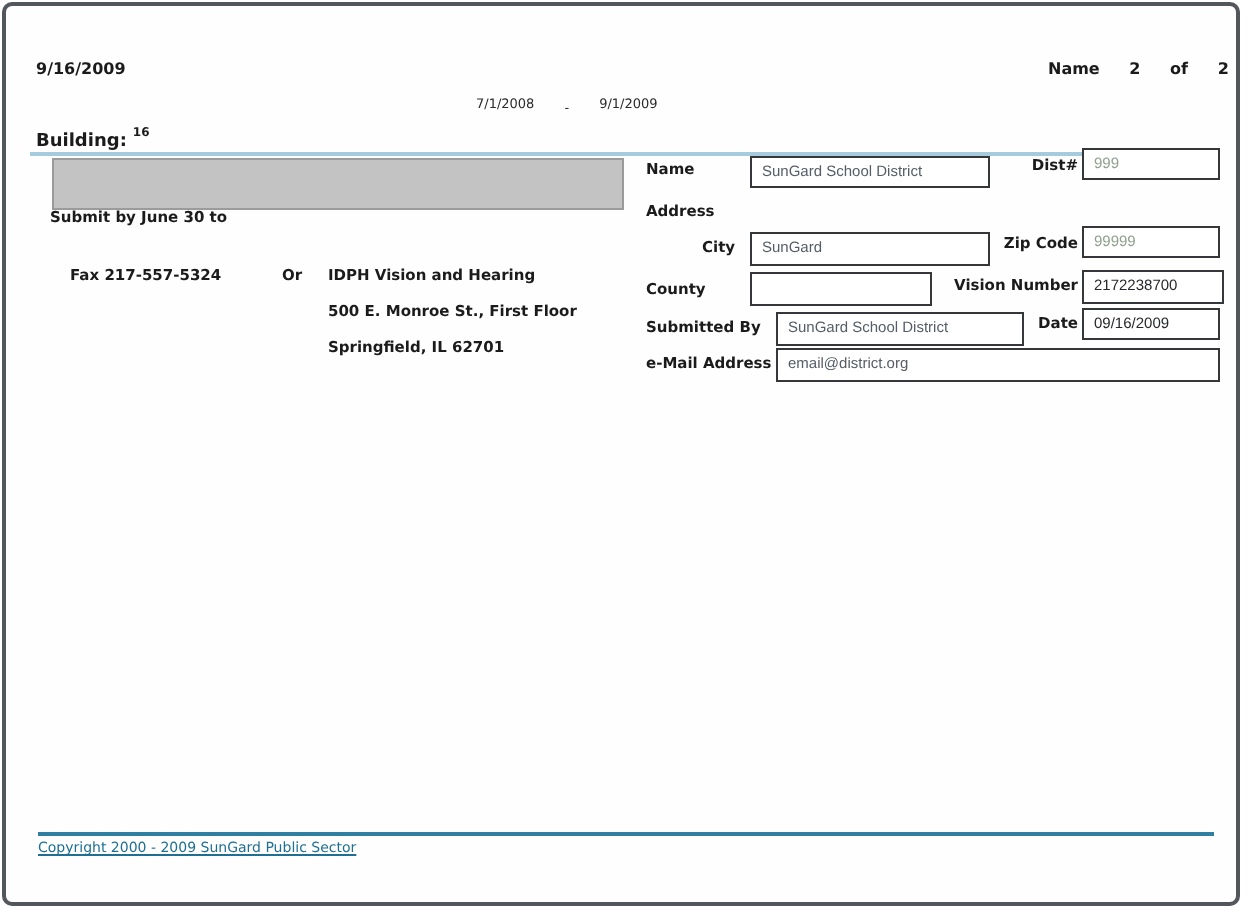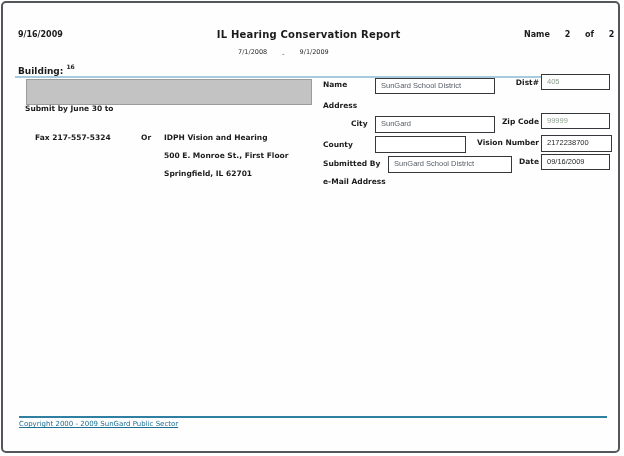--- a/index.html
+++ b/index.html
@@ -36,21 +36,20 @@
   .rule-footer{left:16px;top:413px;width:588px;height:2px;background:#2e7fa1;}
   .copylink{left:16px;top:417px;font-size:7px;color:#1e6f93;text-decoration:underline;cursor:pointer;}
 </style>
 </head>
 <body>
 
 <div id="canvas">
   <div id="page">
 
     <div class="abs b hdr-date">9/16/2009</div>
-    <div class="abs b title">IL Hearing Conservation Report</div>
     <div class="abs range">
       <span>7/1/2008</span><span class="sep">-</span><span>9/1/2009</span>
     </div>
     <div class="abs b pageinfo">
       <span>Name</span>
       <span class="gap">2</span>
       <span class="gap">of</span>
       <span class="gap">2</span>
     </div>
 
@@ -63,38 +62,39 @@
     <div class="abs b submit-note">Submit by June 30 to</div>
     <div class="abs b fax">Fax 217-557-5324</div>
     <div class="abs b or">Or</div>
     <div class="abs b idph1">IDPH Vision and Hearing</div>
     <div class="abs b idph2">500 E. Monroe St., First Floor</div>
     <div class="abs b idph3">Springfield, IL 62701</div>
 
     <div class="abs flabel" style="left:320px;top:77px;">Name</div>
     <div class="fbox" style="left:372px;top:75px;width:113px;height:14px;">SunGard School District</div>
     <div class="abs flabel rlabel" style="top:75px;">Dist#</div>
-    <div class="fbox muted" style="left:538px;top:71px;width:62px;height:14px;">405</div>
+    <div class="fbox muted" style="left:538px;top:71px;width:62px;height:14px;">999</div>
 
     <div class="abs flabel" style="left:320px;top:98px;">Address</div>
 
     <div class="abs flabel" style="left:304px;top:116px;padding-left:44px;">City</div>
     <div class="fbox" style="left:372px;top:113px;width:113px;height:15px;">SunGard</div>
     <div class="abs flabel rlabel" style="top:114px;">Zip Code</div>
     <div class="fbox muted" style="left:538px;top:110px;width:62px;height:14px;">99999</div>
 
     <div class="abs flabel" style="left:320px;top:137px;">County</div>
     <div class="fbox" style="left:372px;top:133px;width:84px;height:15px;"></div>
     <div class="abs flabel rlabel" style="top:135px;">Vision Number</div>
     <div class="fbox dark" style="left:538px;top:132px;width:64px;height:15px;">2172238700</div>
 
     <div class="abs flabel" style="left:320px;top:156px;">Submitted By</div>
     <div class="fbox" style="left:385px;top:153px;width:117px;height:15px;">SunGard School District</div>
     <div class="abs flabel rlabel" style="top:154px;">Date</div>
     <div class="fbox dark" style="left:538px;top:151px;width:62px;height:14px;">09/16/2009</div>
 
     <div class="abs flabel" style="left:320px;top:174px;">e-Mail Address</div>
+    <div class="fbox" style="left:385px;top:171px;width:215px;height:15px;">email@district.org</div>
 
     <div class="abs rule-footer"></div>
     <a class="abs copylink">Copyright 2000 - 2009 SunGard Public Sector</a>
 
   </div>
 </div>
 
 </body></html>

